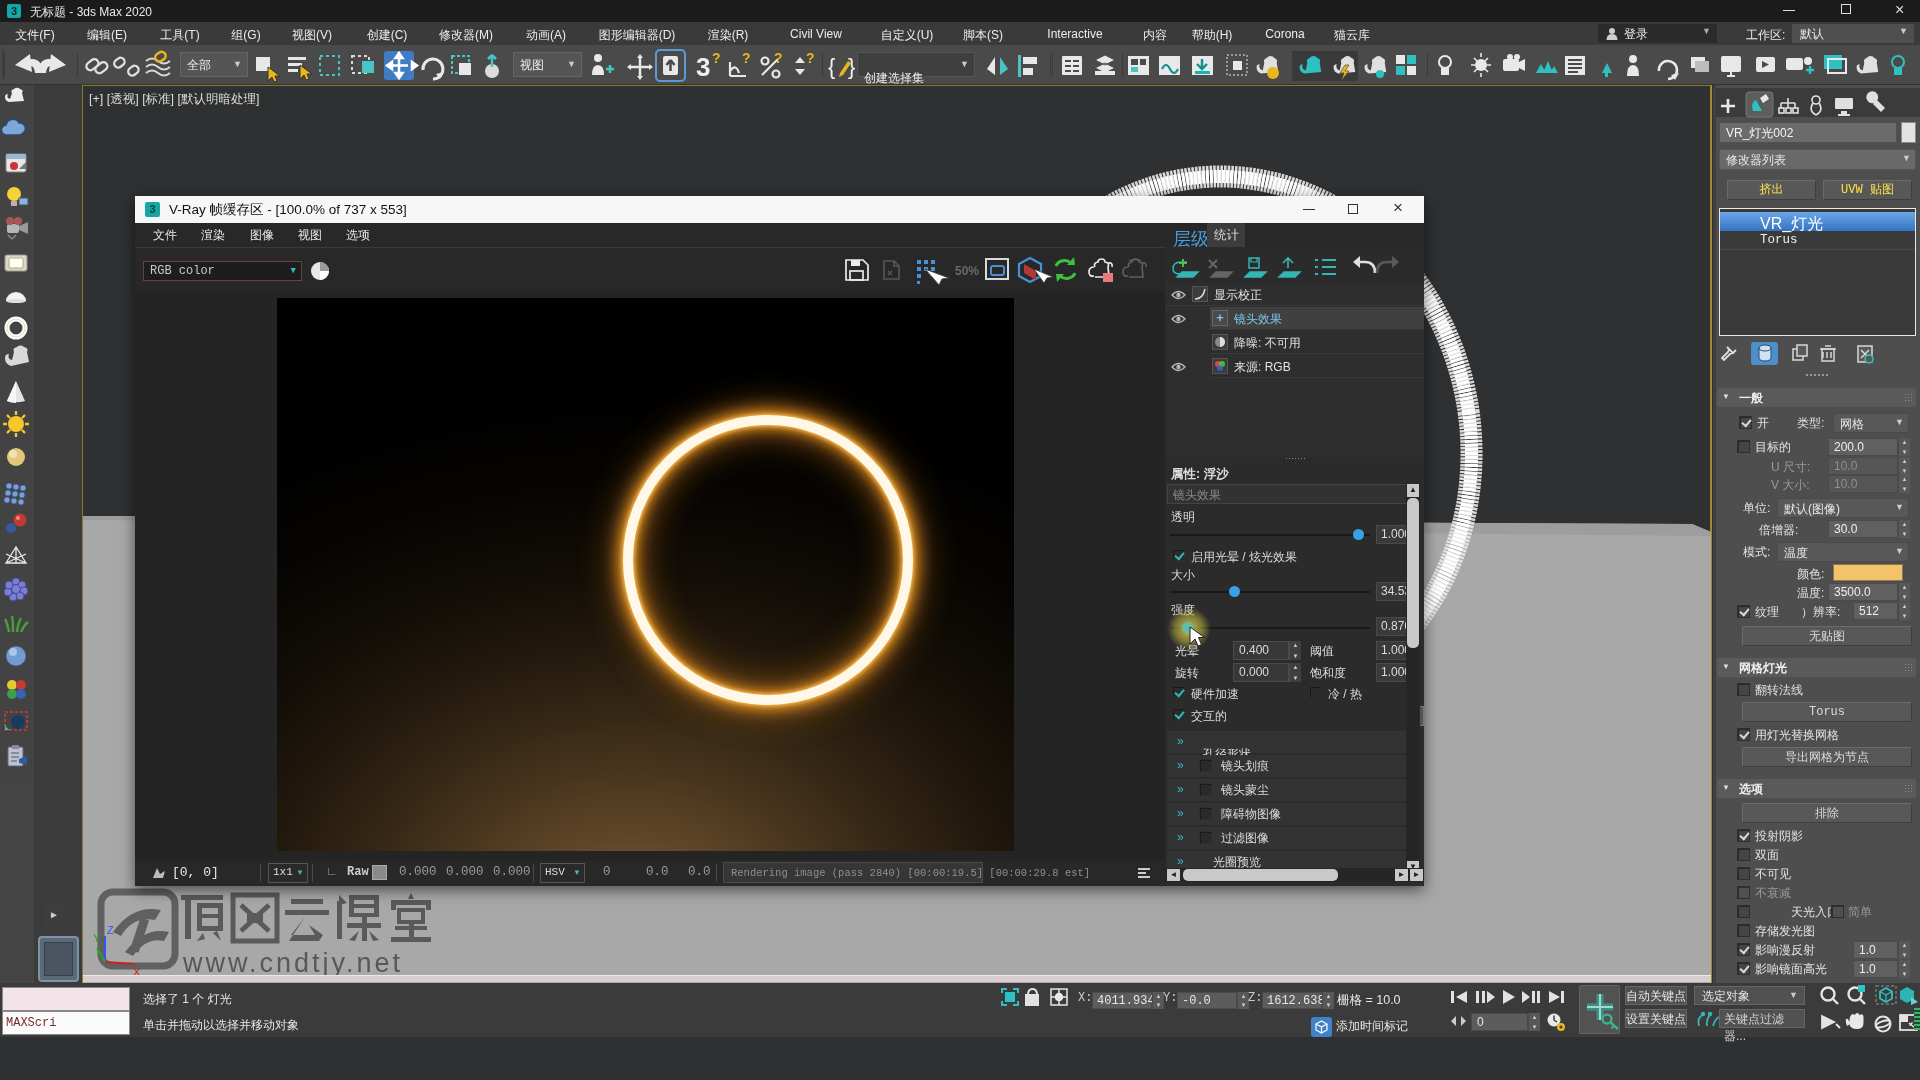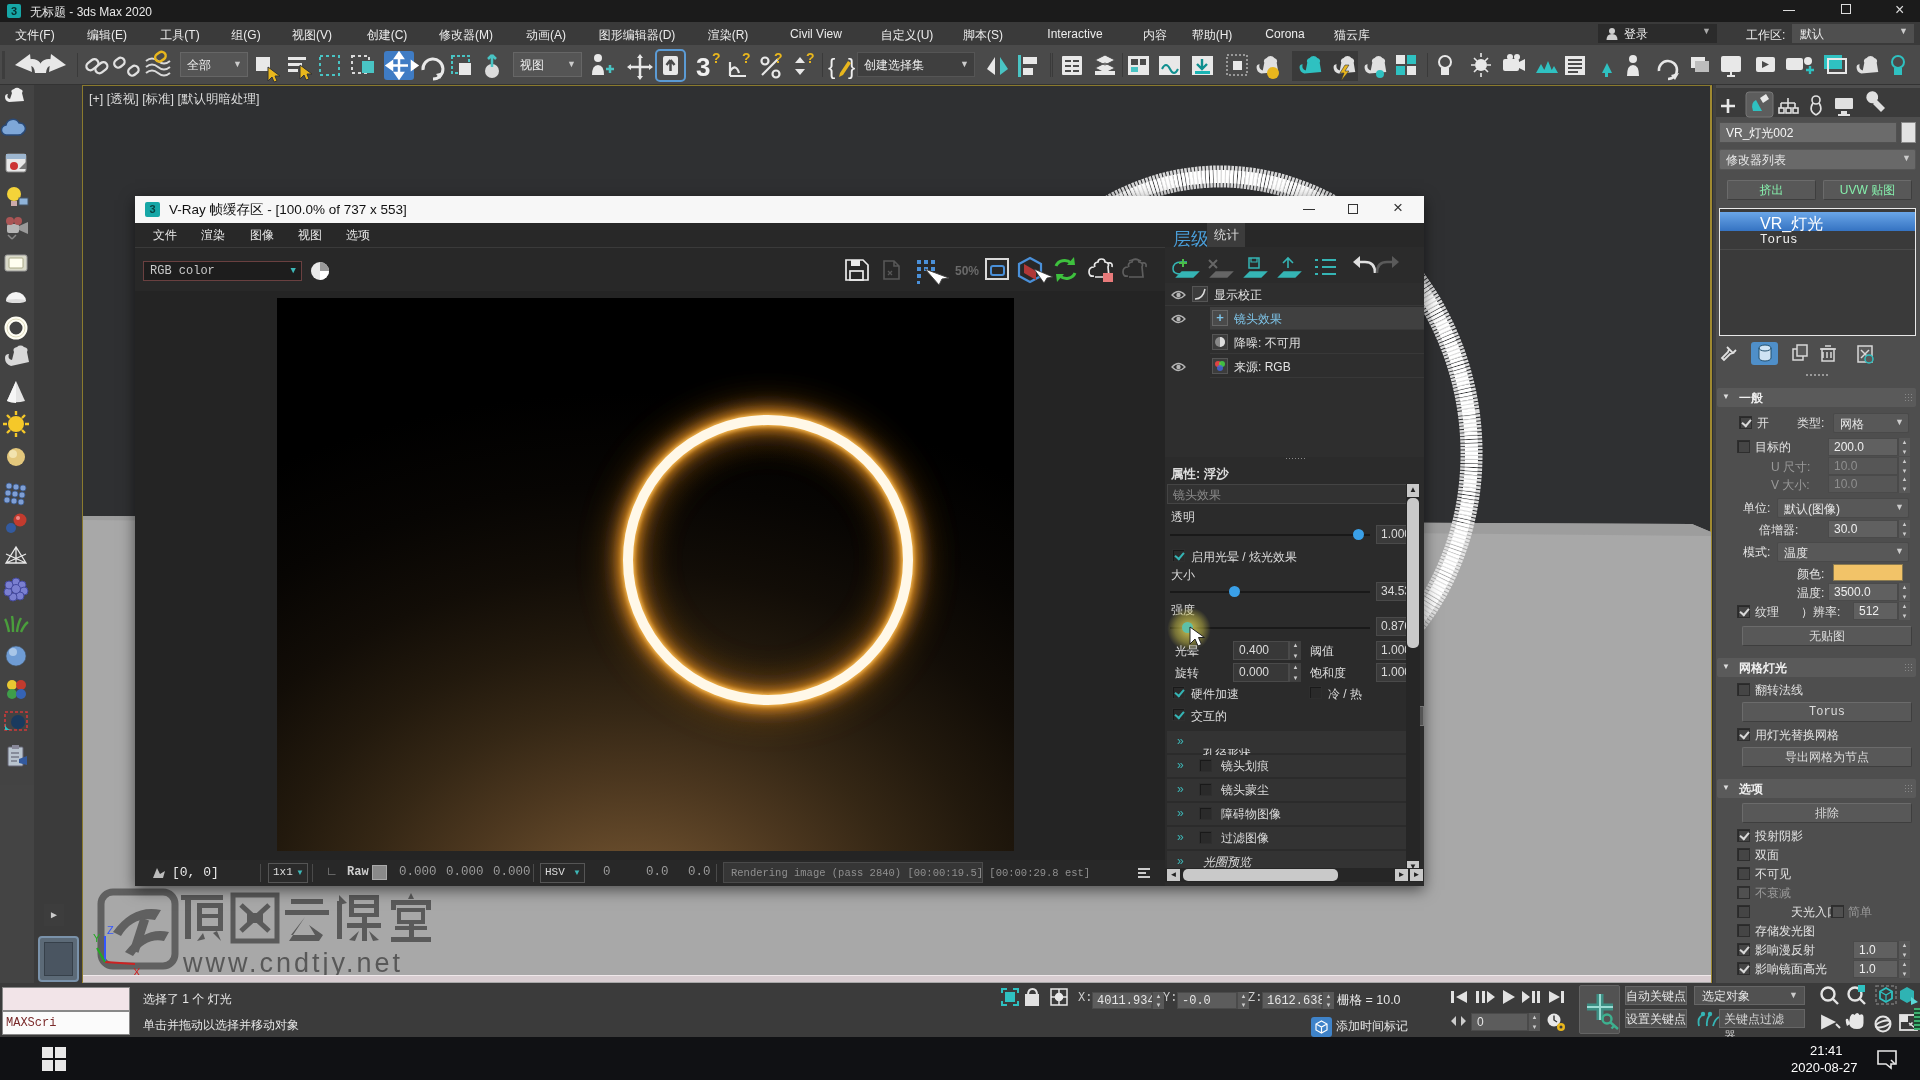--- a/index.html
+++ b/index.html
@@ -31,21 +31,21 @@
 #vfbimgwrap { left:0; top:95px; width:1030px; height:569px; background:#242424; overflow:hidden; }
 #vfbstatus { left:0; top:664px; width:1030px; height:26px; background:#282828; color:#cfcfcf; }
 #vfbpanel { left:1030px; top:27px; width:259px; height:663px; background:#2b2b2b; color:#dcdcdc; }
 
 
 #statusbar { left:0; top:983px; width:1920px; height:54px; background:#3b3b3b; color:#e6e6e6; font-size:12px; }
 #taskbar { left:0; top:1037px; width:1920px; height:43px; background:#101114; color:#fff; } 
 
 
 .cpbtn { position:absolute; background:#585858; border:1px solid #6b6b6b; border-bottom-color:#3e3e3e; border-right-color:#3e3e3e; color:#dcdcdc; text-align:center; font-size:12px; border-radius:2px;}
-.cpbtn.dis { color:#86efac; }
+.cpbtn.dis { color:#fde047;font-family:Liberation Mono, monospace; }
 .spin { position:absolute; background:#606060; border:1px solid #4a4a4a; color:#efefef; font-size:12px; }
 .spin .v { position:absolute; left:5px; top:1px; }
 .spin.dis { color:#8f8f8f; background:#565656;}
 .spinarrows { position:absolute; width:12px; background:#585858; border-left:1px solid #4a4a4a; }
 .spinarrows:before { content:"\25B2"; position:absolute; top:1px; left:2.5px; font-size:6px; color:#ccc;}
 .spinarrows:after { content:"\25BC"; position:absolute; bottom:1px; left:2.5px; font-size:6px; color:#ccc;}
 .cpdrop { position:absolute; background:#585858; border:1px solid #494949; color:#e8e8e8; font-size:12px; border-radius:2px;}
 .cpdrop .dv { position:absolute; right:4px; top:3px; font-size:9px; color:#ccc; }
 .chk { position:absolute; width:13px; height:13px; background:#454545; border:1px solid #2e2e2e; box-shadow:inset 1px 1px 0 rgba(0,0,0,.4);}
 .chk.on:before { content:""; position:absolute; left:2px; top:2px; width:7px; height:4px; border-left:2.5px solid #d9d9d9; border-bottom:2.5px solid #d9d9d9; transform:rotate(-50deg);}
@@ -289,21 +289,21 @@
     </svg>
     <div class="abs" style="left:180px;top:7px;width:68px;height:25px;background:#555;border:1px solid #666;color:#eee;font-size:12px;">
       <span style="position:absolute;left:6px;top:4px;">全部</span>
       <span style="position:absolute;right:5px;top:6px;color:#ccc;font-size:9px;">▼</span>
     </div>
     <div class="abs" style="left:513px;top:7px;width:69px;height:25px;background:#555;border:1px solid #666;color:#eee;font-size:12px;">
       <span style="position:absolute;left:6px;top:4px;">视图</span>
       <span style="position:absolute;right:5px;top:6px;color:#ccc;font-size:9px;">▼</span>
     </div>
     <div class="abs" style="left:857px;top:7px;width:118px;height:25px;background:#3f3f3f;border:1px solid #555;color:#eee;font-size:12px;">
-      <span style="position:absolute;left:6px;top:4px;">创建选择集</span>
+      <span style="position:absolute;left:6px;top:17px;">创建选择集</span>
       <span style="position:absolute;right:5px;top:6px;color:#ccc;font-size:9px;">▼</span>
     </div>
   </div>
   <div id="lefttb" class="abs">
     <svg width="82" height="898" style="position:absolute;left:0;top:0">
       <rect x="0" y="0" width="34" height="700" fill="#434343"></rect>
       <g transform="translate(16,13)">
         <g fill="#ececec">
             <path d="M-8 2 q-4 -1 -4 -5 q0 -3 3 -3 q-2 4 2 5 l2 -6 q-2 -3 2 -4 a4 4 0 0 1 6 0 q4 1 2 4 l2 8 z" transform="translate(1,2)"></path>
           </g>
@@ -967,21 +967,21 @@
             <span class="chk" style="left:32px;top:4px;background:#2a2a2a;"></span>
             <span style="position:absolute;left:54px;top:3px;">障碍物图像</span>
           </div>
         <div class="abs" style="left:2px;top:364px;width:240px;height:22px;background:#333;">
             <span style="position:absolute;left:10px;top:3px;color:#3db7b7;">»</span>
             <span class="chk" style="left:32px;top:4px;background:#2a2a2a;"></span>
             <span style="position:absolute;left:54px;top:3px;">过滤图像</span>
           </div>
         <div class="abs" style="left:2px;top:388px;width:240px;height:22px;background:#333;">
             <span style="position:absolute;left:10px;top:3px;color:#3db7b7;">»</span>
-            <span style="position:absolute;left:36px;top:3px;font-style:italic;">光圈预览</span>
+            <span style="position:absolute;left:46px;top:3px;">光圈预览</span>
           </div>
 
         <div class="abs" style="left:241px;top:21px;width:14px;height:390px;background:#262626;">
           <div style="position:absolute;left:1px;top:0;width:12px;height:13px;background:#c9c9c9;color:#222;font-size:8px;text-align:center;line-height:12px;">▲</div>
           <div style="position:absolute;left:1px;top:14px;width:12px;height:150px;background:#c9c9c9;border-radius:5px;"></div>
           <div style="position:absolute;left:1px;bottom:0;width:12px;height:13px;background:#c9c9c9;color:#222;font-size:8px;text-align:center;line-height:12px;">▼</div>
         </div>
       </div>
 
       <div class="abs" style="left:0;top:645px;width:259px;height:14px;background:#262626;">
@@ -1108,29 +1108,13 @@
           <ellipse cx="71" cy="41" rx="7.5" ry="2.8" transform="rotate(-18 71 41)"></ellipse>
         </g>
       <g>
           <rect x="88" y="32" width="17" height="15" fill="none" stroke="#e4e4e4" stroke-width="1.8"></rect>
           <path d="M88 32 l8 0 0 7 -8 0z" fill="#e4e4e4"></path>
           <path d="M97 40 l6 5 m-2.5 -5.5 l-3 3" stroke="#e4e4e4" stroke-width="1.5"></path>
         </g>
     </svg>
     <div class="abs" style="left:1914px;top:25px;width:6px;height:22px;background:repeating-linear-gradient(#3db06f 0 2px, #1a4a2f 2px 4px);"></div>
   </div>
-  <div id="taskbar" class="abs">
-    <svg width="30" height="30" style="position:absolute;left:40px;top:8px">
-        <g fill="#e8e8e8">
-          <rect x="2" y="2" width="11" height="11"></rect>
-          <rect x="15" y="2" width="11" height="11"></rect>
-          <rect x="2" y="15" width="11" height="11"></rect>
-          <rect x="15" y="15" width="11" height="11"></rect>
-        </g>
-      </svg>
-    <span class="abs" style="left:1810px;top:6px;font-size:13px;">21:41</span>
-    <span class="abs" style="left:1791px;top:23px;font-size:13px;">2020-08-27</span>
-    <svg width="28" height="26" style="position:absolute;left:1874px;top:10px">
-        <path d="M4 4 l18 0 0 13 -5 0 0 4 -5 -4 -8 0z" fill="none" stroke="#e8e8e8" stroke-width="1.6"></path>
-        <path d="M17 13 l4 4" stroke="#e8e8e8" stroke-width="1.6"></path>
-      </svg>
-  </div>
 </div>
 
 </body></html>

